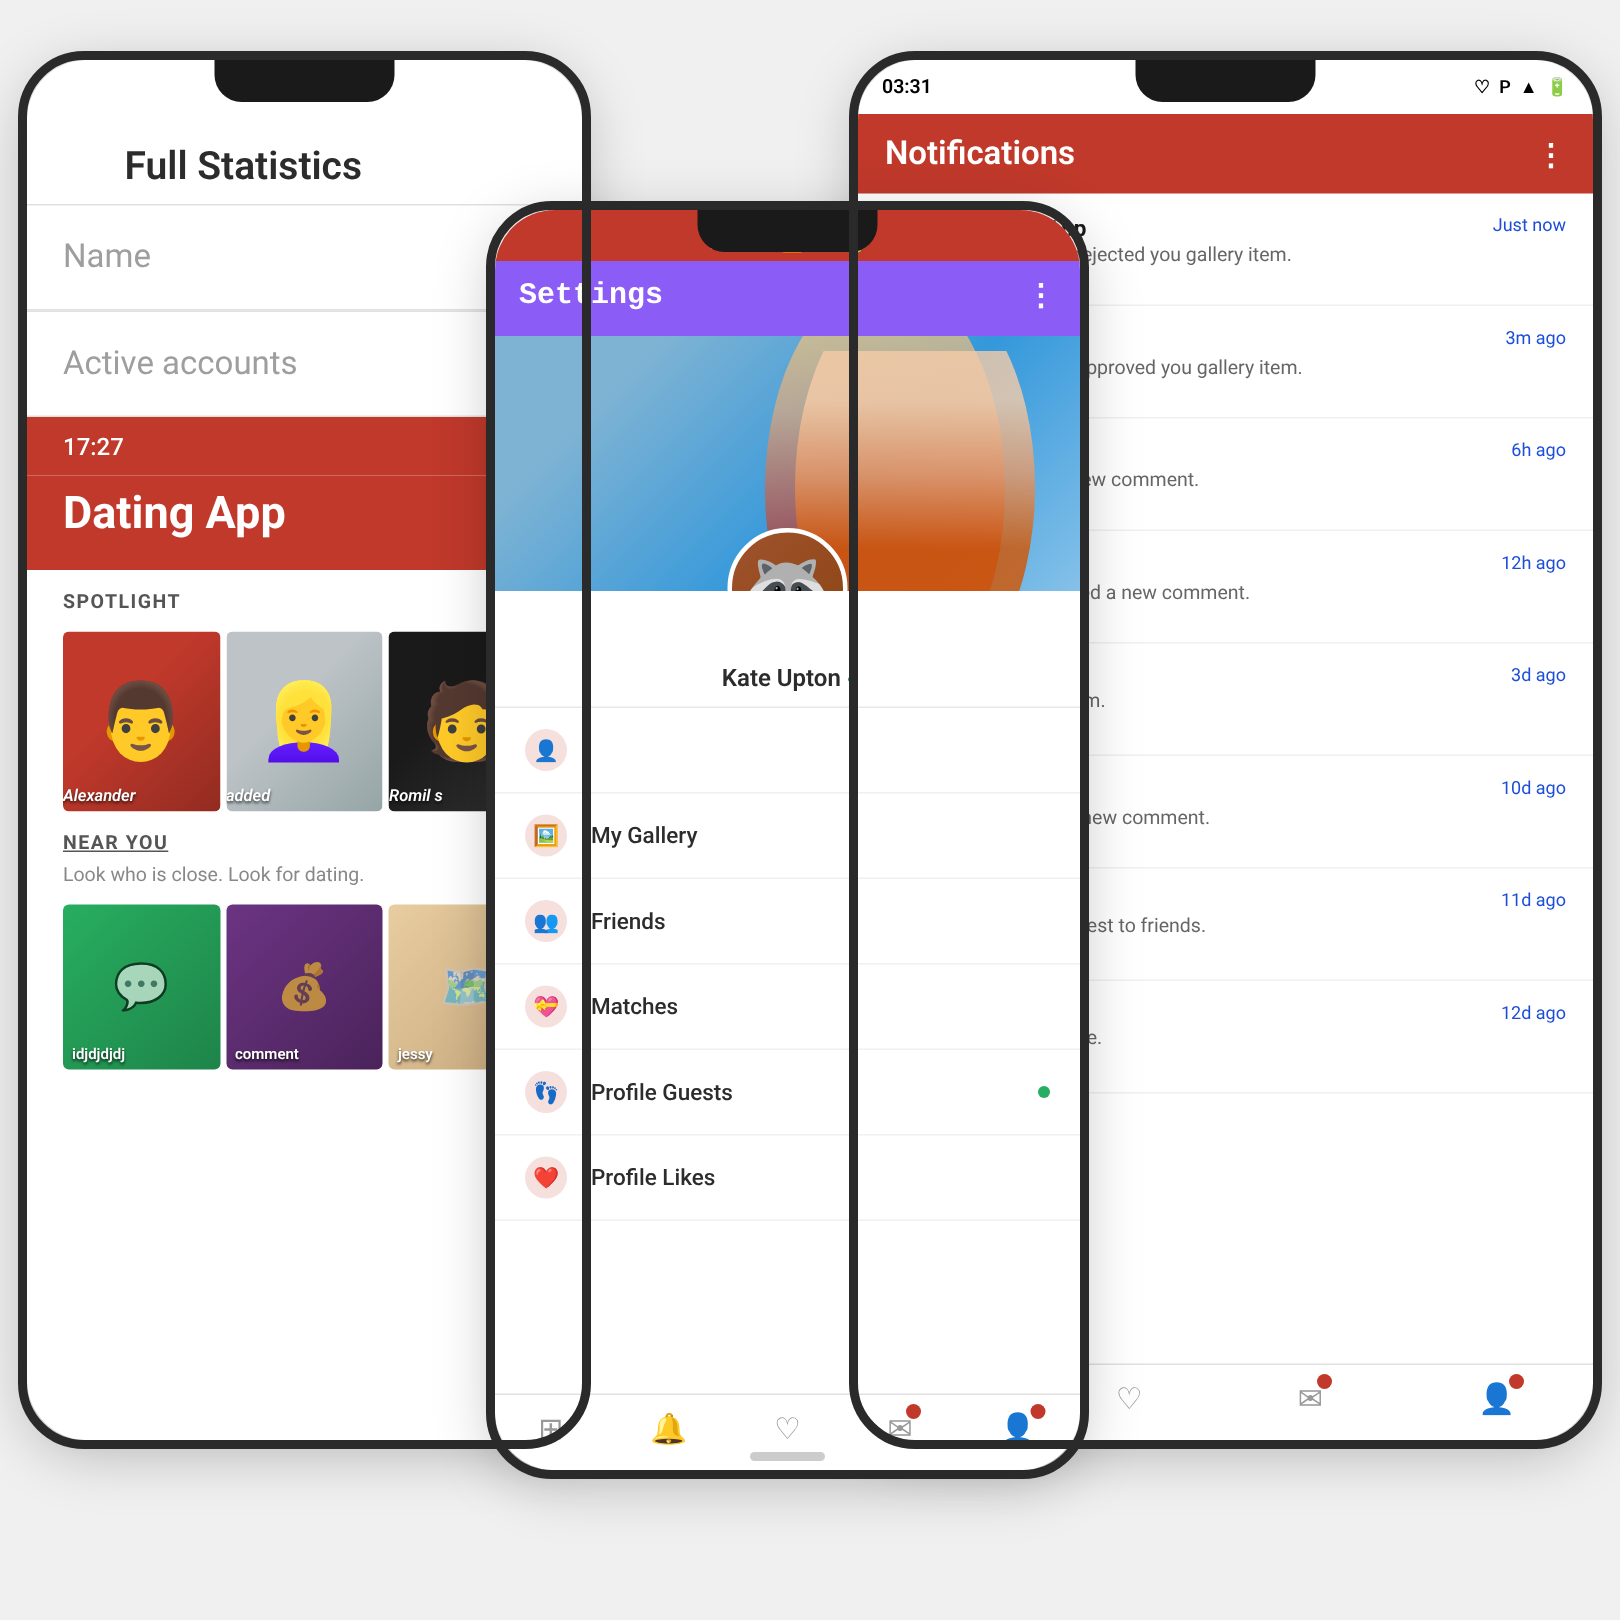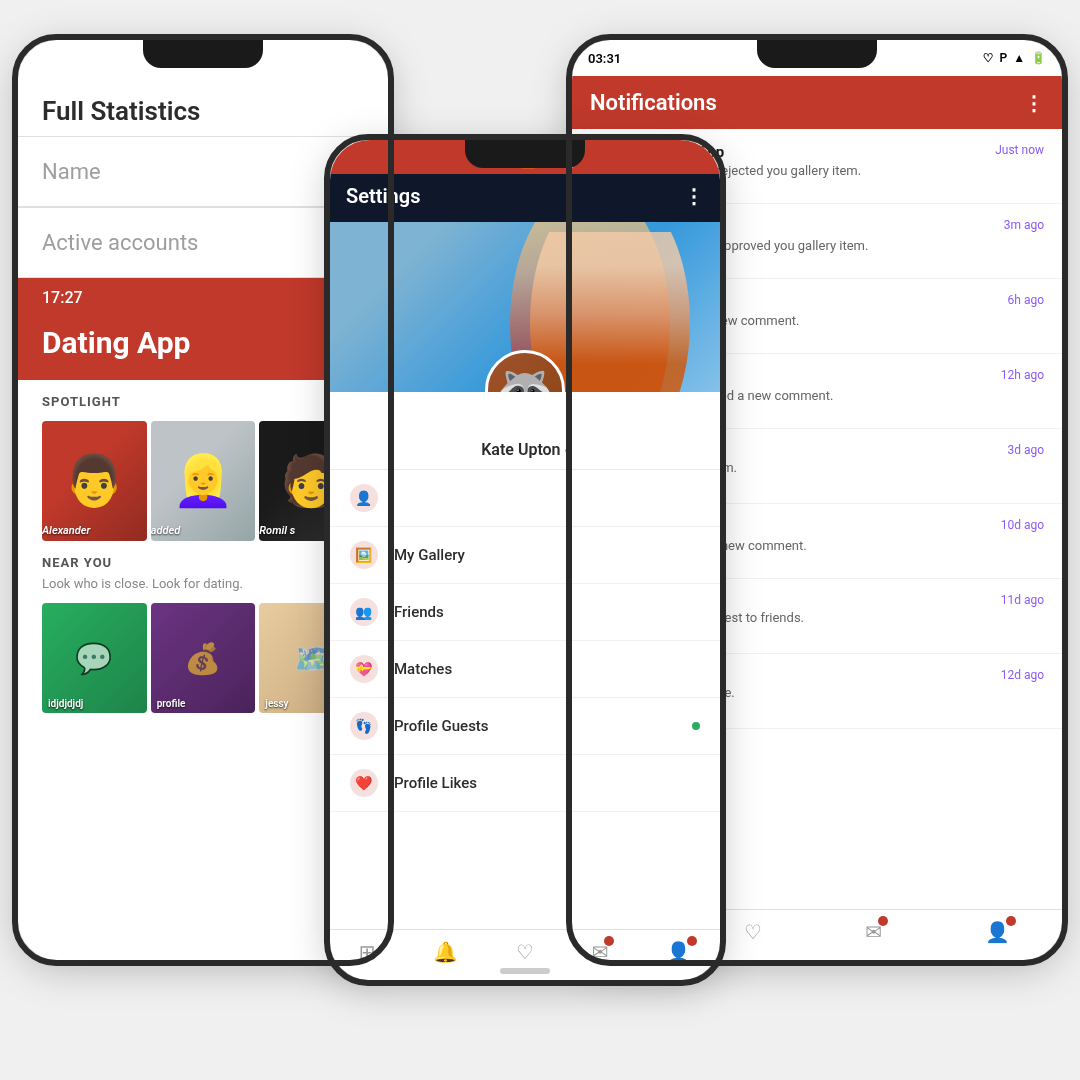--- a/index.html
+++ b/index.html
@@ -56,20 +56,21 @@
     .left-content {
       padding-top: 36px;
       height: 100%;
       overflow: hidden;
     }
     .left-title {
       font-size: 26px;
       font-weight: 600;
       color: #2c2c2c;
       padding: 20px 24px 10px;
+      margin-left: 41px;
     }
     .left-divider {
       height: 1px;
       background: #e0e0e0;
       margin: 0 0;
     }
     .left-section-label {
       font-size: 22px;
       color: #9e9e9e;
       padding: 22px 24px 22px;
@@ -134,20 +135,21 @@
       background: linear-gradient(135deg, #1a1a1a 40%, #333);
       display: flex; align-items: center; justify-content: center;
       color: #fff; font-size: 40px;
     }
     .left-near-you {
       padding: 14px 24px 4px;
       font-size: 13px;
       font-weight: 700;
       color: #555;
       letter-spacing: 1px;
+      text-decoration: underline;
     }
     .near-subtitle {
       padding: 2px 24px 8px;
       font-size: 13px;
       color: #888;
     }
     .near-grid {
       display: flex;
       gap: 4px;
       padding: 4px 24px;
@@ -194,28 +196,29 @@
       background: #c0392b;
       color: #fff;
       font-size: 12px;
       padding: 10px 16px 0;
       display: flex;
       justify-content: center;
       align-items: center;
       height: 34px;
     }
     .center-header {
-      background: #0f172a;
+      background: #8b5cf6;
       color: #fff;
       padding: 10px 16px 14px;
       font-size: 20px;
       font-weight: 600;
       display: flex;
       justify-content: space-between;
-      align-items: flex-start;
+      align-items: center;
+      font-family: Liberation Mono, monospace;
     }
     .center-profile-bg {
       height: 170px;
       background: linear-gradient(135deg, #7fb3d3 20%, #3498db 60%, #85c1e9 100%);
       position: relative;
       overflow: hidden;
     }
     .profile-avatar-container {
       position: absolute;
       bottom: -38px;
@@ -392,21 +395,21 @@
       font-weight: 700;
       color: #1a1a1a;
     }
     .notif-text {
       font-size: 13px;
       color: #666;
       margin-top: 2px;
     }
     .notif-time {
       font-size: 12px;
-      color: #8b5cf6;
+      color: #1d4ed8;
       white-space: nowrap;
       flex-shrink: 0;
     }
 
     
     .right-bottom-nav {
       position: absolute;
       bottom: 0;
       width: 100%;
       background: #fff;
@@ -487,21 +490,21 @@
     </div>
     <div class="left-near-you">NEAR YOU</div>
     <div class="near-subtitle">Look who is close. Look for dating.</div>
     <div class="near-grid">
       <div class="near-item near-item-1">
         <span style="font-size:30px; opacity:0.6;">💬</span>
         <div class="near-name">idjdjdjdj</div>
       </div>
       <div class="near-item near-item-2">
         <span style="font-size:30px; opacity:0.6; color:#fff;">💰</span>
-        <div class="near-name">profile</div>
+        <div class="near-name">comment</div>
       </div>
       <div class="near-item near-item-3">
         <span style="font-size:30px; opacity:0.6;">🗺️</span>
         <div class="near-name">jessy</div>
       </div>
     </div>
   </div>
 </div>
 <div class="phone-border phone-left-border"></div>
 

